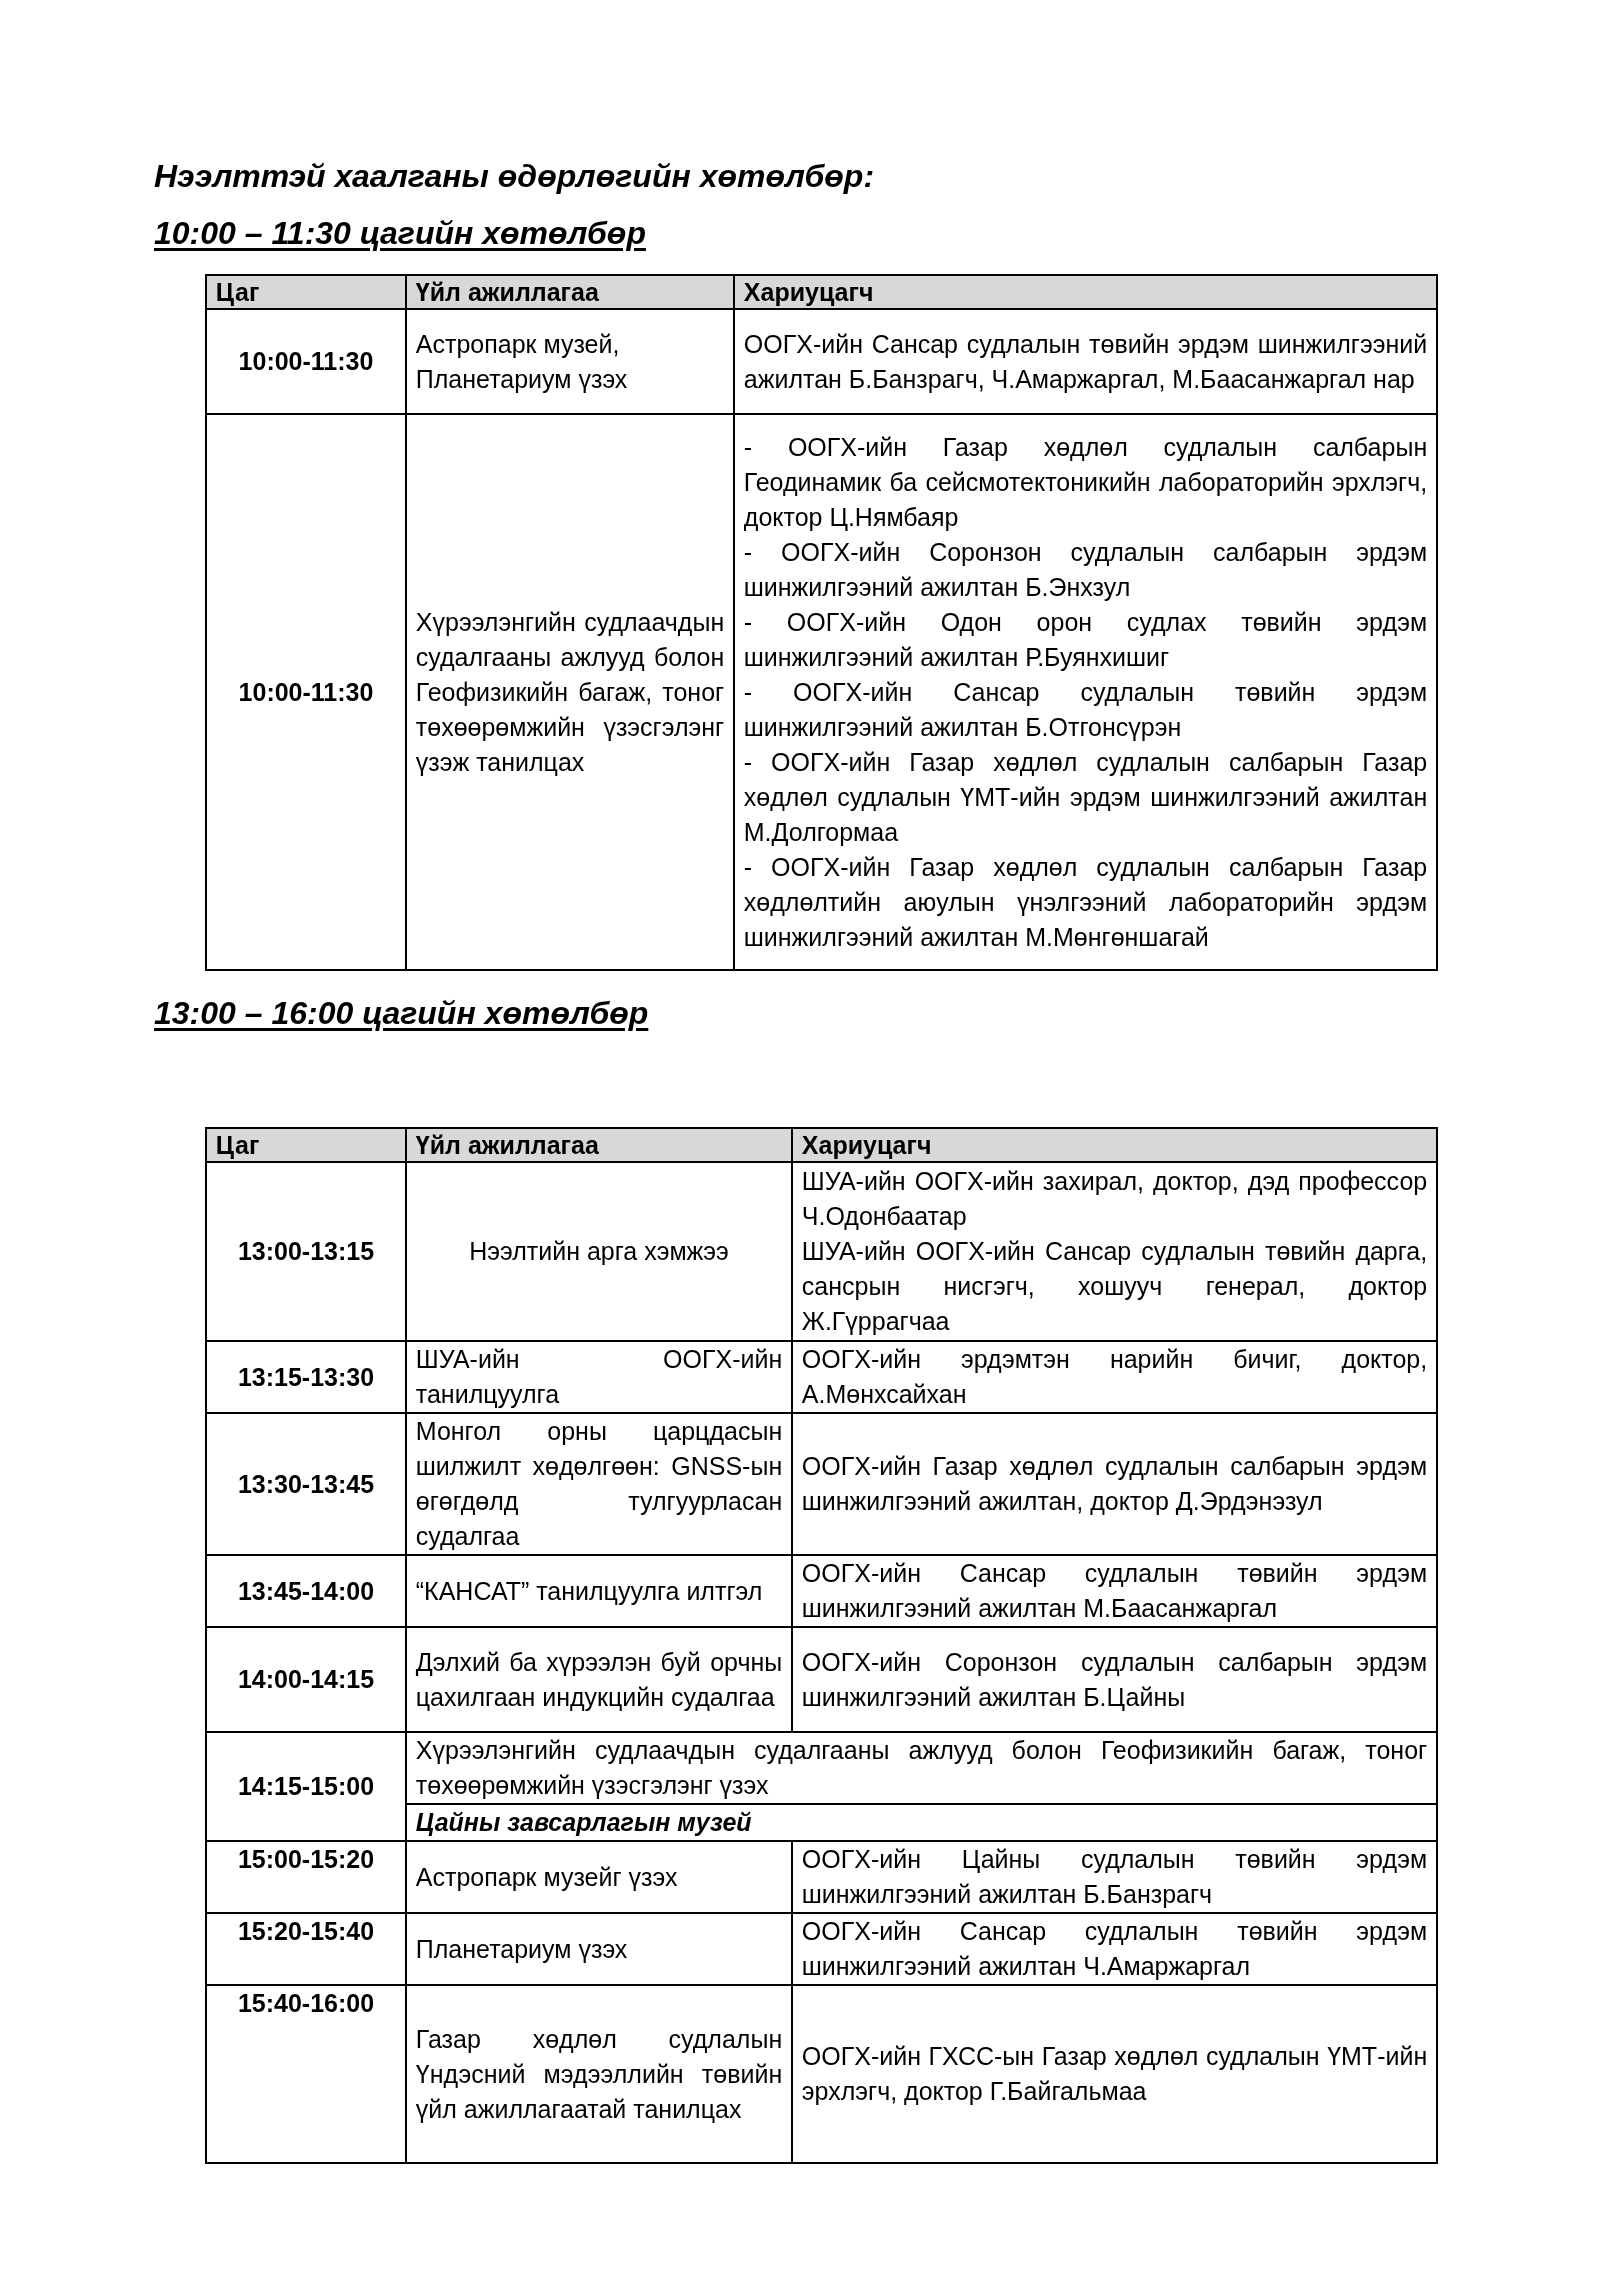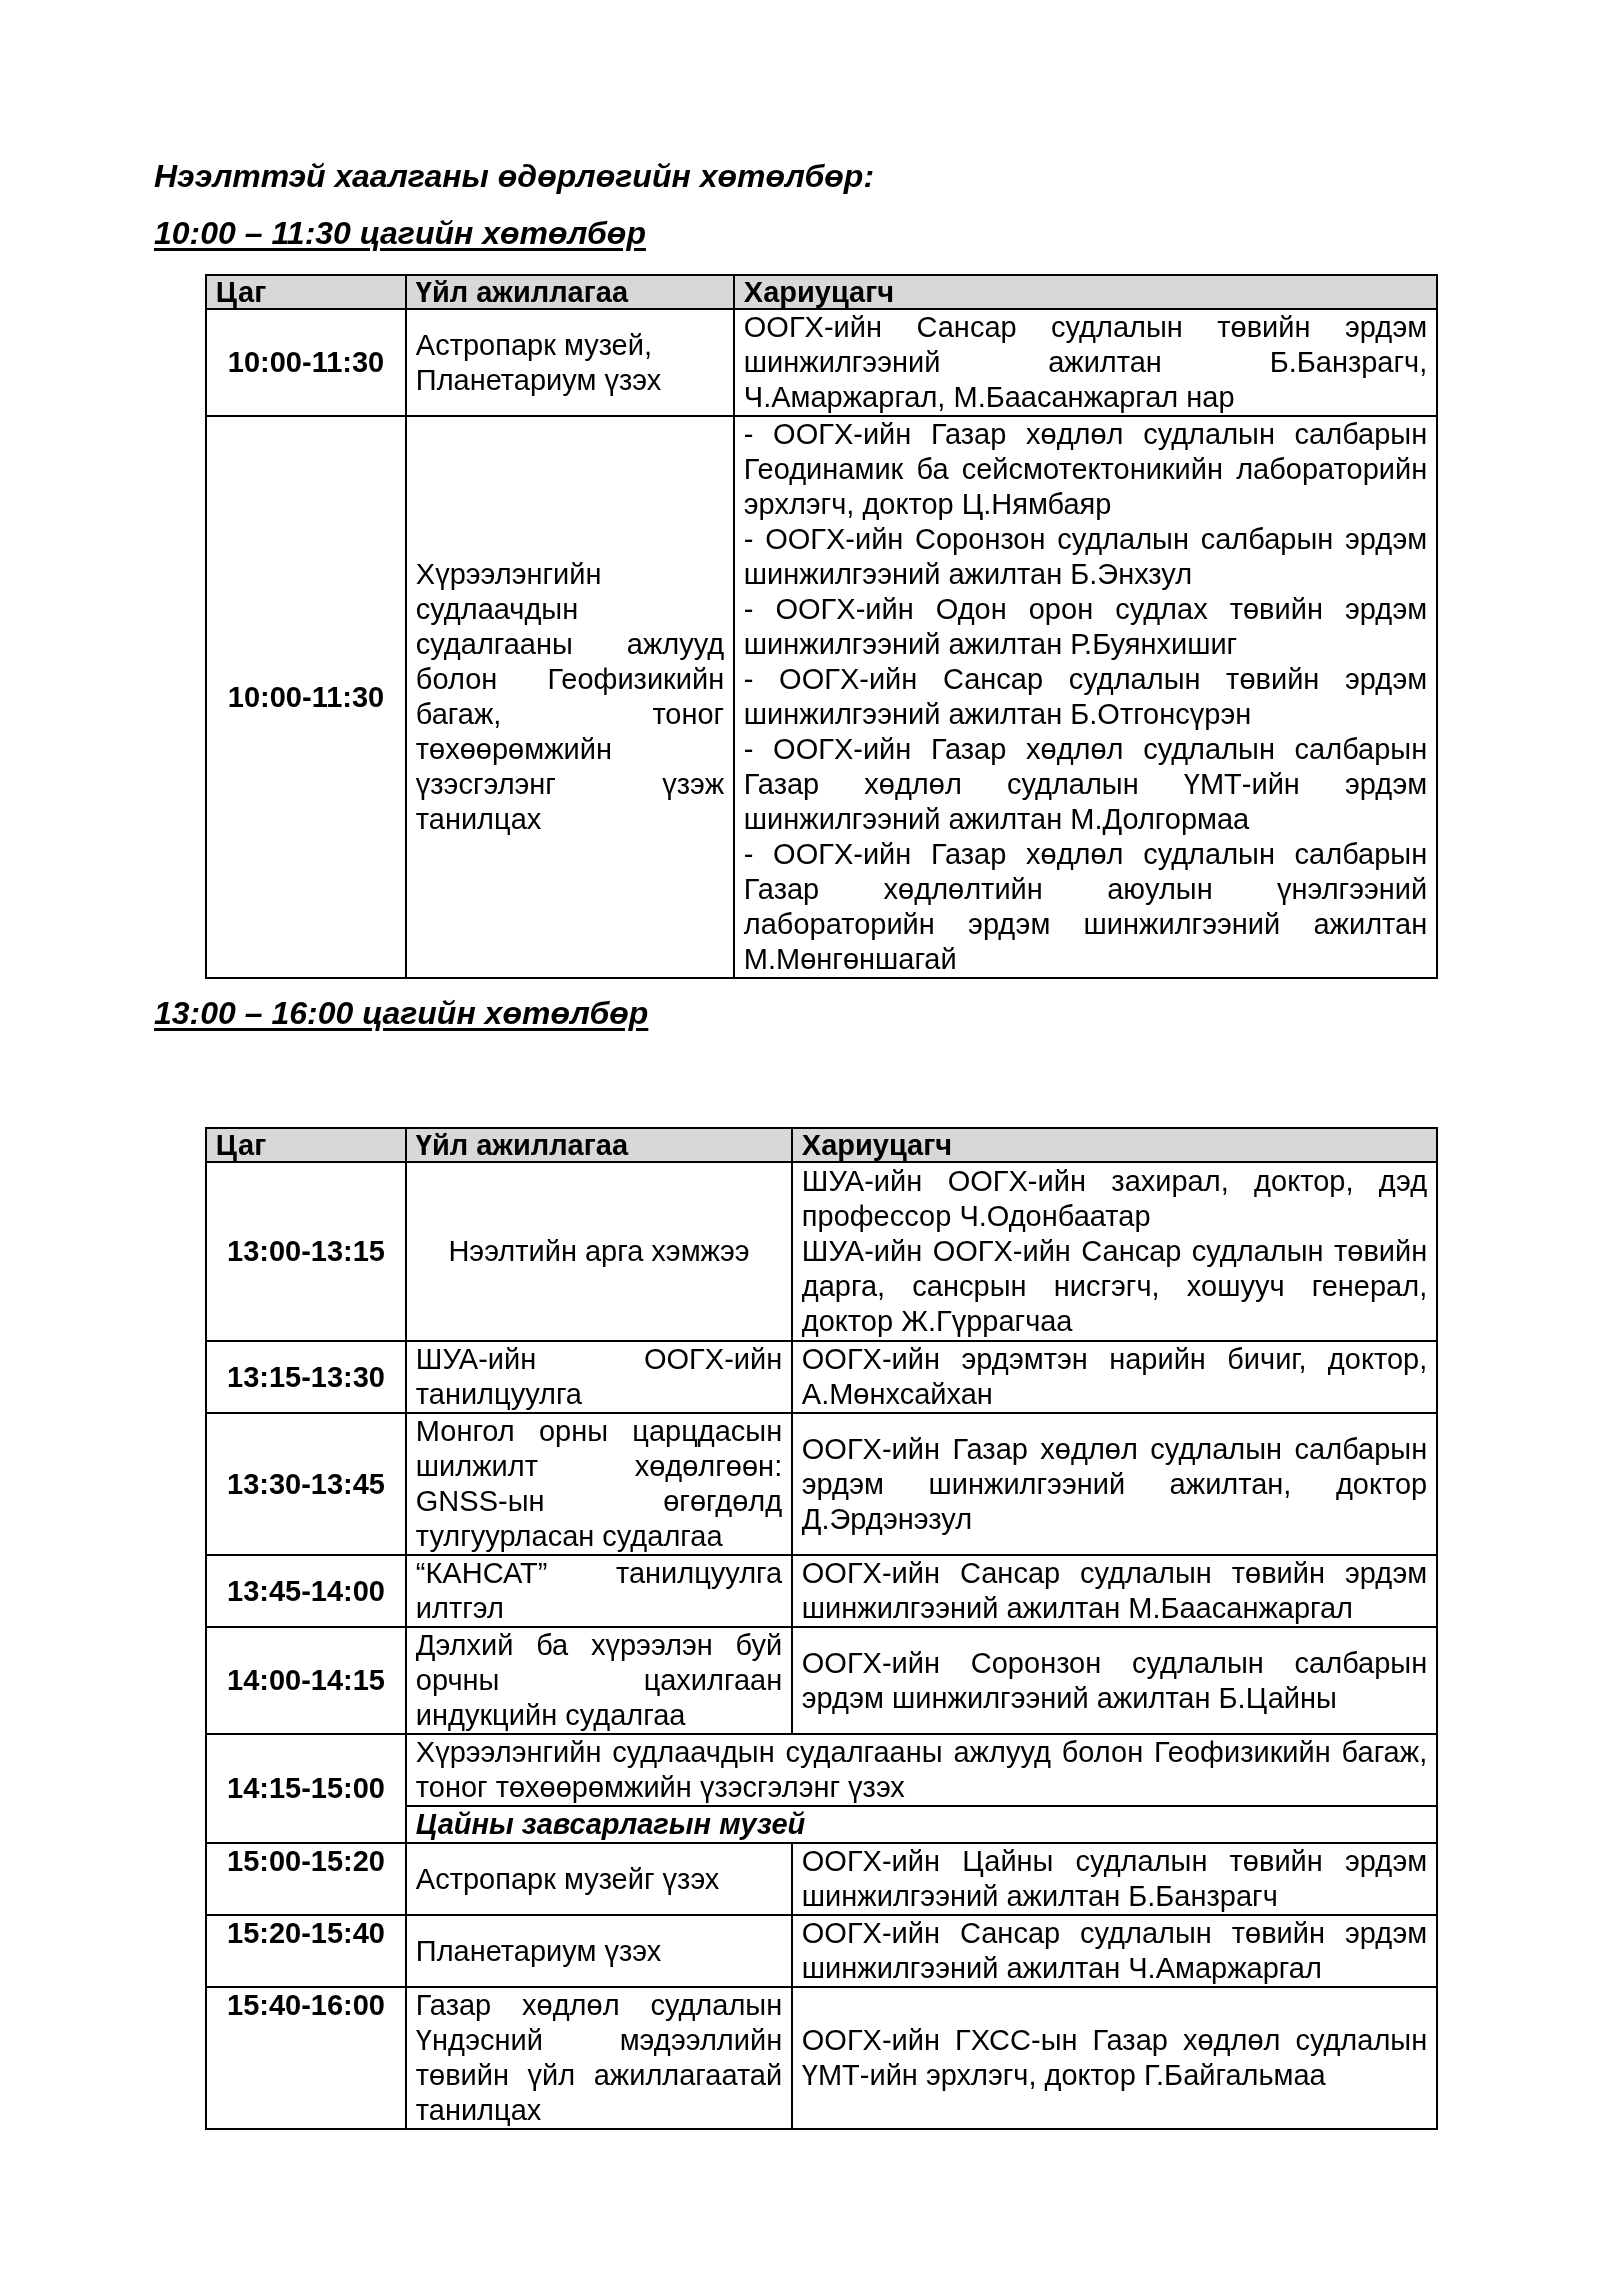--- a/index.html
+++ b/index.html
@@ -2,21 +2,21 @@
 <html><head>
 <meta charset="utf-8">
 <style>
   html, body { margin: 0; padding: 0; background: #ffffff; }
   body { width: 1621px; height: 2293px; position: relative; overflow: hidden;
          font-family: "Liberation Sans", sans-serif; color: #000; }
   .heading { position: absolute; left: 154px; font-weight: bold; font-style: italic;
              font-size: 32px; line-height: 35px; white-space: nowrap; }
   .heading.underline { text-decoration: underline; text-underline-offset: 3.9px; }
   table.sched { position: absolute; left: 205px; border-collapse: collapse;
-                table-layout: fixed; font-size: 29px; line-height: 35px; }
+                table-layout: fixed; font-size: 25px; line-height: 35px; }
   table.sched td, table.sched th { border: 2.5px solid #000; padding: 0 8.8px; vertical-align: middle; }
   table.sched th { background: #d8d8d8; text-align: left; font-weight: bold; line-height: 32px; }
   .time { font-weight: bold; text-align: center; }
   .time.top { vertical-align: top; }
   .just { text-align: justify; text-align-last: left; margin-left: 48px; }
   .center { text-align: center; }
   .italic-bold { font-style: italic; font-weight: bold; }
   .list-line { display: block; }
 </style>
 </head>
@@ -114,21 +114,21 @@
     <tr style="height:71px;">
       <td class="time top">15:00-15:20</td>
       <td>Астропарк музейг үзэх</td>
       <td class="just">ООГХ-ийн Цайны судлалын төвийн эрдэм шинжилгээний ажилтан Б.Банзрагч</td>
     </tr>
     <tr style="height:71px;">
       <td class="time top">15:20-15:40</td>
       <td>Планетариум үзэх</td>
       <td class="just">ООГХ-ийн Сансар судлалын төвийн эрдэм шинжилгээний ажилтан Ч.Амаржаргал</td>
     </tr>
-    <tr style="height:112px;border-radius:16px;">
+    <tr style="height:178px;border-radius:16px;">
       <td class="time top">15:40-16:00</td>
       <td class="just">Газар хөдлөл судлалын Үндэсний мэдээллийн төвийн үйл ажиллагаатай танилцах</td>
       <td class="just">ООГХ-ийн ГХСС-ын Газар хөдлөл судлалын ҮМТ-ийн эрхлэгч, доктор Г.Байгальмаа</td>
     </tr>
   </tbody>
     </table>
 
 </div>
 
 

